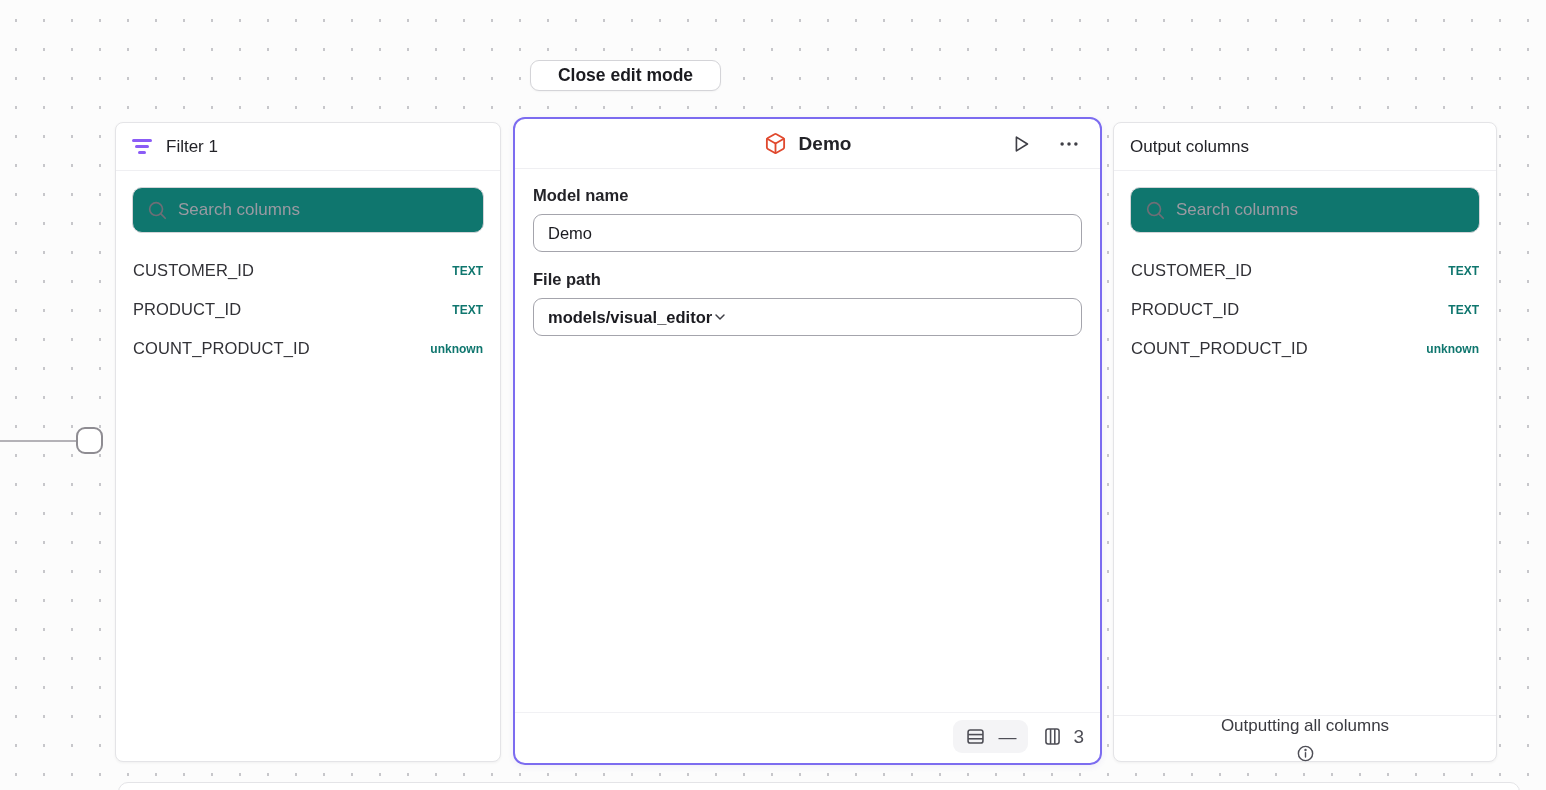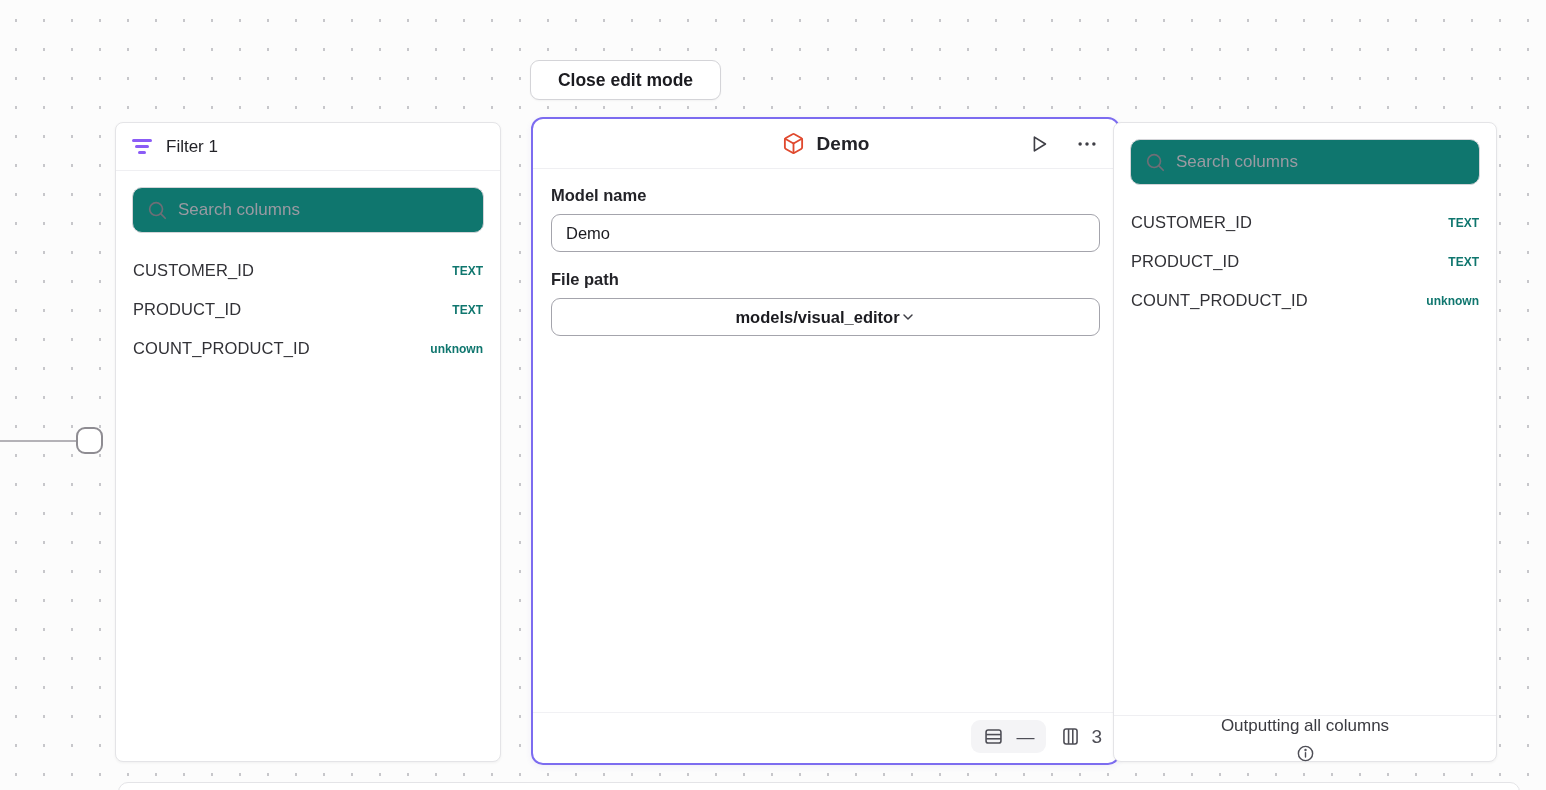--- a/index.html
+++ b/index.html
@@ -16,21 +16,21 @@
     background-image: radial-gradient(circle, #C7C7CB 1.15px, rgba(0,0,0,0) 1.3px);
     background-size: 28px 29px;
     background-position: 2px 6px;
     overflow: hidden;
   }
 
   
   .close-edit-btn {
     position: absolute;
     left: 530px; top: 60px;
-    width: 191px; height: 40px;
+    width: 191px; height: 31px;
     background: #ffffff;
     border: 1px solid #D4D4D8;
     border-radius: 9px;
     font-family: "Liberation Sans", sans-serif;
     font-size: 17.5px;
     font-weight: 700;
     color: #1B1B20;
     display: flex; align-items: center; justify-content: center;
     cursor: pointer;
     box-shadow: 0 1px 2px rgba(0,0,0,0.04);
@@ -107,21 +107,21 @@
   .col-row {
     height: 39px;
     display: flex; align-items: center; justify-content: space-between;
     padding: 0 17px;
   }
   .col-name { font-size: 16.5px; color: #313136; letter-spacing: 0.1px; }
   .col-type { font-size: 12px; color: #0f766e; font-weight: bold; }
 
   
   .model-panel {
-    left: 531px; top: 117px; width: 589px; height: 648px;
+    left: 513px; top: 117px; width: 589px; height: 648px;
     border: 2px solid #7C6CF0;
     border-radius: 12px;
     box-shadow: 0 2px 6px rgba(80,60,200,0.07);
   }
   .model-header {
     position: relative;
     height: 50px;
     border-bottom: 1px solid #EFEFF2;
   }
   .model-title-wrap {
@@ -155,21 +155,21 @@
     background: #fff;
     outline: none;
     margin-bottom: 16px;
   }
   .select-field {
     width: 100%; height: 38px;
     border: 1px solid #A4A4AC;
     border-radius: 9px;
     padding: 0 14px;
     background: #fff;
-    display: flex; align-items: center; justify-content: center;
+    display: flex; align-items: center; justify-content: flex-start;
     cursor: pointer;
   }
   .select-value { font-size: 16.5px; font-weight: 700; color: #1B1B20; }
 
   .model-footer-divider {
     position: absolute; left: 0; right: 0; bottom: 50px;
     height: 1px; background: #F1F1F4;
   }
   .model-stats {
     position: absolute; right: 16px; bottom: 10px;
@@ -321,20 +321,23 @@
             <line x1="9.8" y1="3.5" x2="9.8" y2="20.5"></line>
             <line x1="14.6" y1="3.5" x2="14.6" y2="20.5"></line>
           </svg>
         </span>
         <span class="stat-count">3</span>
       </div>
     </div>
   </div>
 
   <div class="panel output-panel">
+    <div class="panel-header">
+      <div class="panel-title">Output columns</div>
+    </div>
     <div class="search-box">
       <span class="search-icon">
         <svg width="22" height="22" viewBox="0 0 24 24" fill="none" stroke="#6E6E76" stroke-width="1.8" stroke-linecap="round">
           <circle cx="11" cy="11" r="7"></circle>
           <line x1="16.3" y1="16.3" x2="21" y2="21"></line>
         </svg>
       </span>
       <input class="search-input" type="text" placeholder="Search columns" style="">
     </div>
     <div class="col-list">

